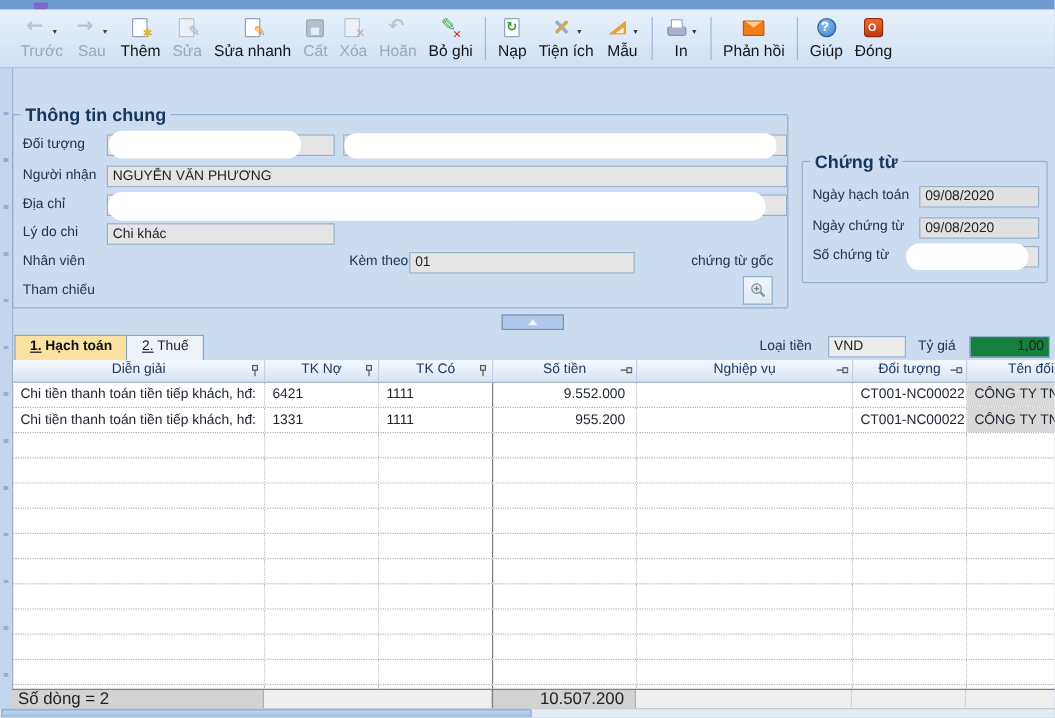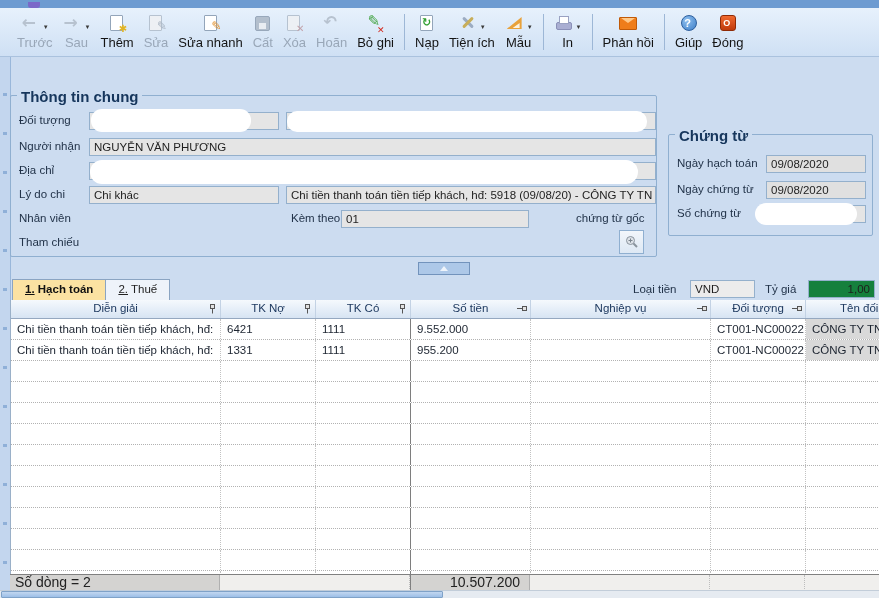--- a/index.html
+++ b/index.html
@@ -85,21 +85,21 @@
   .grid{position:absolute;left:10px;top:300px;width:869px;height:274px;background:#fff;overflow:hidden;border-left:1px solid #9ab0c8;}
   .g-head{display:grid;grid-template-columns:210px 95px 95px 120px 180px 95px 1fr;height:18px;
     background:linear-gradient(#f5f9fd,#d7e4f3);border-bottom:1px solid #95a8c0;}
   .gh{position:relative;font-size:11.5px;color:#1f3a60;text-align:center;line-height:17px;border-right:1px solid #c3d2e4;overflow:hidden;white-space:nowrap;}
   .gh.last{text-align:left;padding-left:34px;border-right:none;}
   .pin{position:absolute;right:3px;top:4px;line-height:0;}
   .g-row{display:grid;grid-template-columns:210px 95px 95px 120px 180px 95px 1fr;height:21px;box-sizing:border-box;border-bottom:1px dotted #b2b2b2;}
   .gc{font-size:11.5px;color:#1c2430;line-height:20px;padding:0 6px;white-space:nowrap;overflow:hidden;
     border-right:1px dotted #c2c2c2;box-sizing:border-box;}
   .gc.solid-r{border-right:1px solid #7e7e7e;}
-  .gc.num{padding-right:9px;}
+  .gc.num{text-align:right;padding-right:9px;}
   .gc.gray{background:#d9d9d9;border-right:none;}
   .gc.lastcol{border-right:none;}
 
   
   .g-summary{position:absolute;left:10px;top:574px;width:869px;height:16px;display:grid;
     grid-template-columns:210px 190px 120px 180px 95px 1fr;border-top:1px solid #808080;border-bottom:1px solid #aab4c0;background:#f0efed;}
   .gs{font-size:14px;color:#222;line-height:15px;box-sizing:border-box;border-right:1px dotted #bdbdbd;}
   .gs.gray{background:#d4d3d1;}
   .gs.count{padding-left:5px;border-right:1px solid #b0b0b0;}
   .gs.total{text-align:right;padding-right:9px;border-left:1px solid #808080;border-right:1px solid #b0b0b0;}
@@ -239,21 +239,20 @@
 
     <span class="flabel" style="left:8px;top:44px;">Người nhận</span>
     <div class="field" style="left:78px;top:42px;width:567px;">NGUYỄN VĂN PHƯƠNG</div>
 
     <span class="flabel" style="left:8px;top:68px;">Địa chỉ</span>
     <div class="field" style="left:78px;top:66px;width:567px;"></div>
     <div class="redact" style="left:79px;top:64px;width:548px;height:24px;border-radius:12px;"></div>
 
     <span class="flabel" style="left:8px;top:92px;">Lý do chi</span>
     <div class="field" style="left:78px;top:90px;width:190px;">Chi khác</div>
-    <div class="field" style="left:275px;top:90px;width:370px;">Chi tiền thanh toán tiền tiếp khách, hđ: 5918 (09/08/20) - CÔNG TY TN</div>
 
     <span class="flabel" style="left:8px;top:116px;">Nhân viên</span>
     <span class="flabel" style="left:280px;top:116px;">Kèm theo</span>
     <div class="field" style="left:330px;top:114px;width:188px;">01</div>
     <span class="flabel" style="left:565px;top:116px;">chứng từ gốc</span>
 
     <span class="flabel" style="left:8px;top:140px;">Tham chiếu</span>
     <div class="zoom-btn">
       <span style="line-height:0;">
         <svg width="14" height="14">

